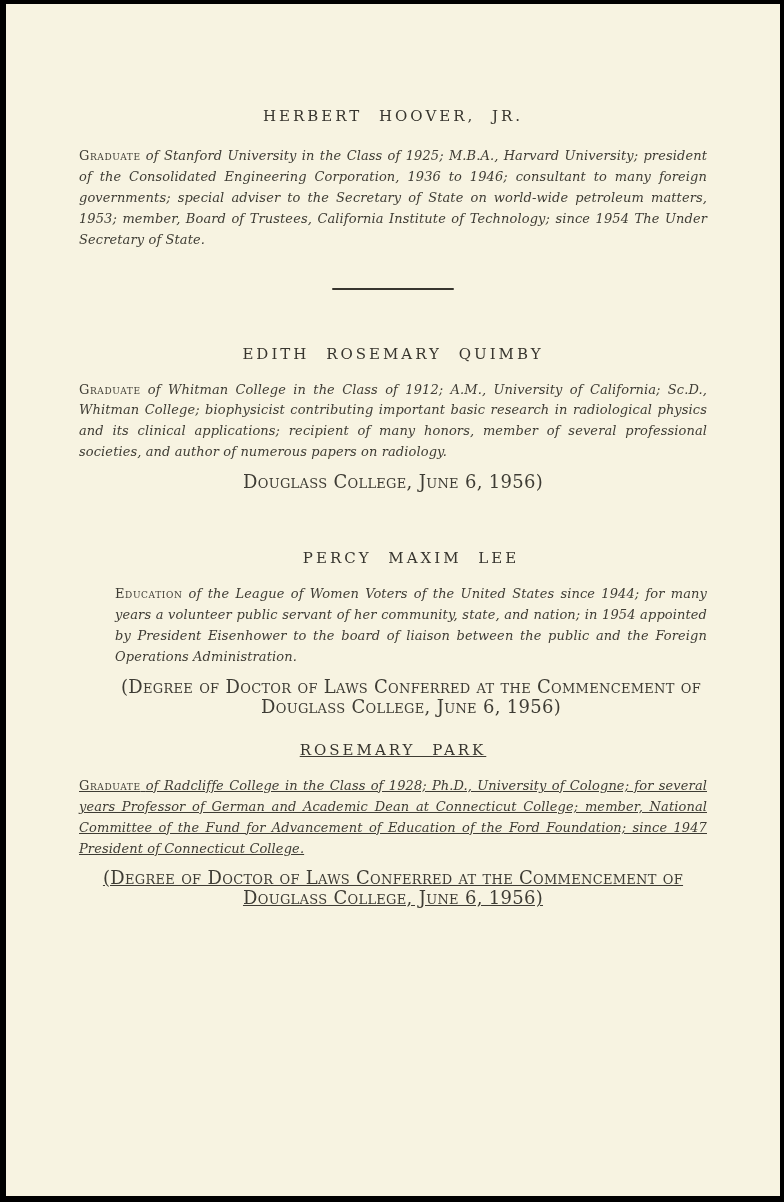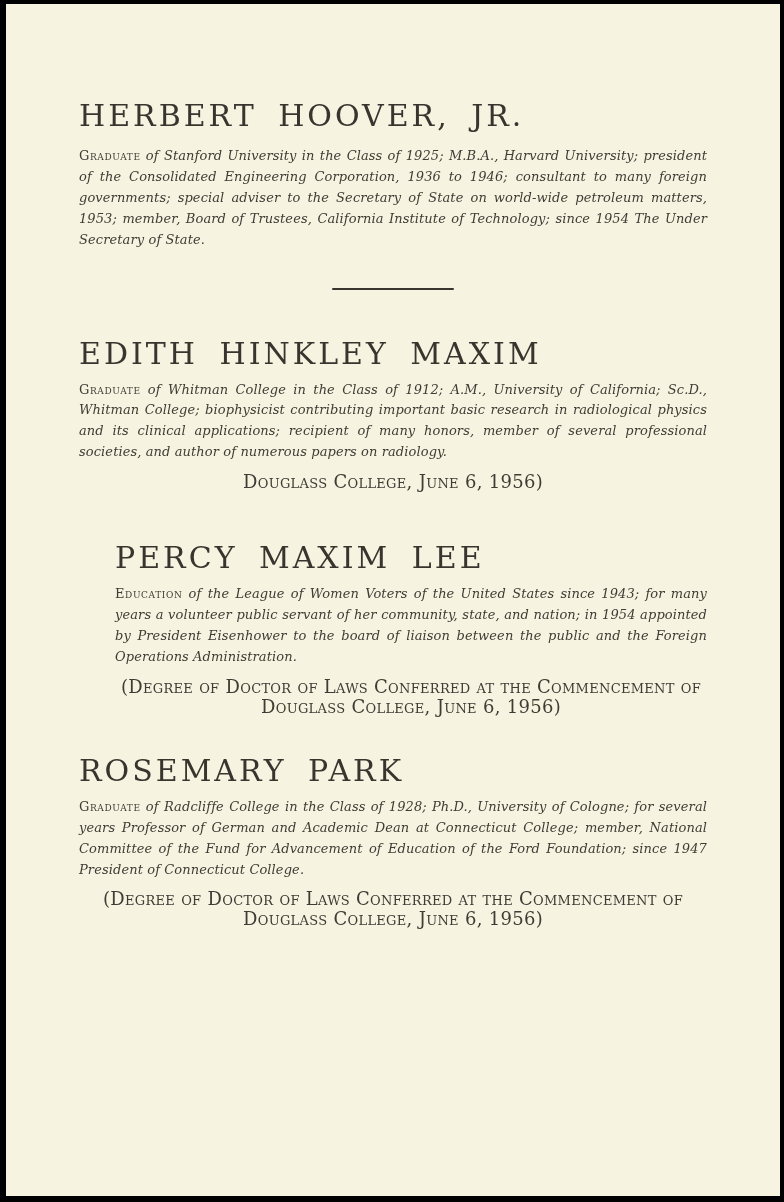--- a/index.html
+++ b/index.html
@@ -18,24 +18,24 @@
     box-sizing: border-box;
     padding-top: 100px;
   }
   .content {
     width: 628px;
     margin: 0 auto;
     color: var(--ink, #3e3c34);
   }
   .entry-name {
     margin: 0;
-    font-size: 30px;
+    font-size: 15px;
     line-height: 24px;
     font-weight: 400;
-    text-align: left;
+    text-align: center;
     letter-spacing: 3px;
     word-spacing: 9px;
     color: var(--heading-ink, #37352e);
   }
   .bio {
     margin: 18px 0 0 0;
     font-style: italic;
     font-size: 13px;
     line-height: 20.9px;
     text-align: justify;
@@ -57,47 +57,47 @@
   .conf-line { display: block; }
   .divider {
     width: 122px;
     height: 2px;
     margin: 37px auto 0 auto;
     background: var(--heading-ink, #37352e);
     border-radius: 1px / 50%;
   }
   .sec-quimby { margin-top: 52px; }
   .sec-lee    { margin-top: 54px; margin-left: 36px; }
-  .sec-park   { margin-top: 42px; }
+  .sec-park   { margin-top: 21px; text-decoration: underline; }
   .sec-quimby .bio, .sec-lee .bio, .sec-park .bio { margin-top: 14px; }
 </style>
 </head>
 <body>
 
 <div class="page">
   <div class="content">
 
     <section class="sec-hoover">
       <h2 class="entry-name">HERBERT HOOVER, JR.</h2>
       <p class="bio"><span class="lead">Graduate</span> <span>of Stanford University in the Class of 1925; M.B.A., Harvard University; president of the Consolidated Engineering Corporation, 1936 to 1946; consultant to many foreign governments; special adviser to the Secretary of State on world-wide petroleum matters, 1953; member, Board of Trustees, California Institute of Technology; since 1954 The Under Secretary of State.</span></p>
     </section>
 
     <div class="divider"></div>
 
     <section class="sec-quimby">
-      <h2 class="entry-name">EDITH HINKLEY MAXIM</h2>
+      <h2 class="entry-name">EDITH ROSEMARY QUIMBY</h2>
       <p class="bio"><span class="lead">Graduate</span> <span>of Whitman College in the Class of 1912; A.M., University of California; Sc.D., Whitman College; biophysicist contributing important basic research in radiological physics and its clinical applications; recipient of many honors, member of several professional societies, and author of numerous papers on radiology.</span></p>
       <p class="conferral">
         <span class="conf-line">Douglass College, June 6, 1956)</span>
       </p>
     </section>
 
     <section class="sec-lee">
       <h2 class="entry-name">PERCY MAXIM LEE</h2>
-      <p class="bio"><span class="lead">Education</span> <span>of the League of Women Voters of the United States since 1943; for many years a volunteer public servant of her community, state, and nation; in 1954 appointed by President Eisenhower to the board of liaison between the public and the Foreign Operations Administration.</span></p>
+      <p class="bio"><span class="lead">Education</span> <span>of the League of Women Voters of the United States since 1944; for many years a volunteer public servant of her community, state, and nation; in 1954 appointed by President Eisenhower to the board of liaison between the public and the Foreign Operations Administration.</span></p>
       <p class="conferral">
         <span class="conf-line">(Degree of Doctor of Laws Conferred at the Commencement of</span>
         <span class="conf-line">Douglass College, June 6, 1956)</span>
       </p>
     </section>
 
     <section class="sec-park">
       <h2 class="entry-name">ROSEMARY PARK</h2>
       <p class="bio"><span class="lead">Graduate</span> <span>of Radcliffe College in the Class of 1928; Ph.D., University of Cologne; for several years Professor of German and Academic Dean at Connecticut College; member, National Committee of the Fund for Advancement of Education of the Ford Foundation; since 1947 President of Connecticut College.</span></p>
       <p class="conferral">

